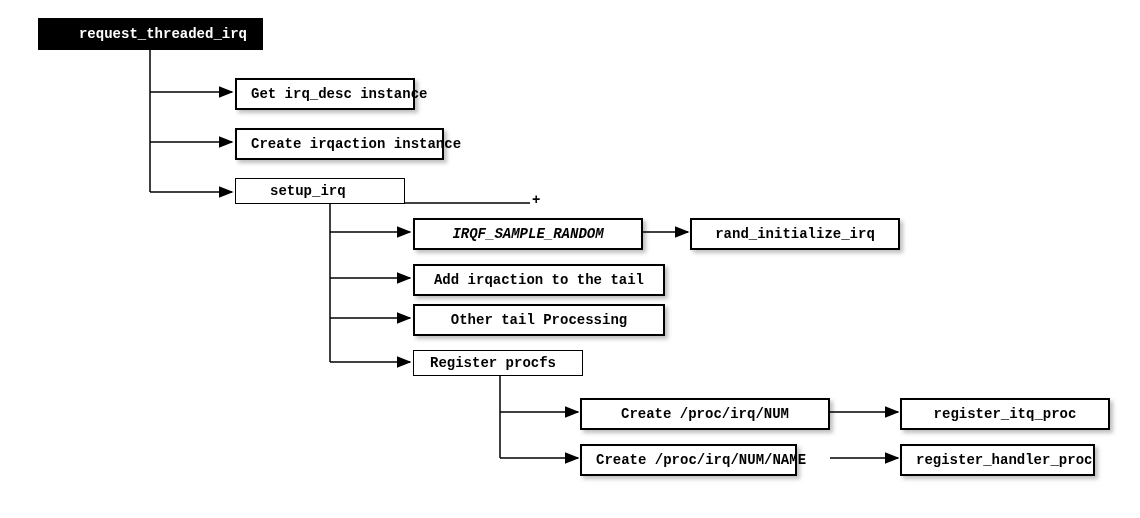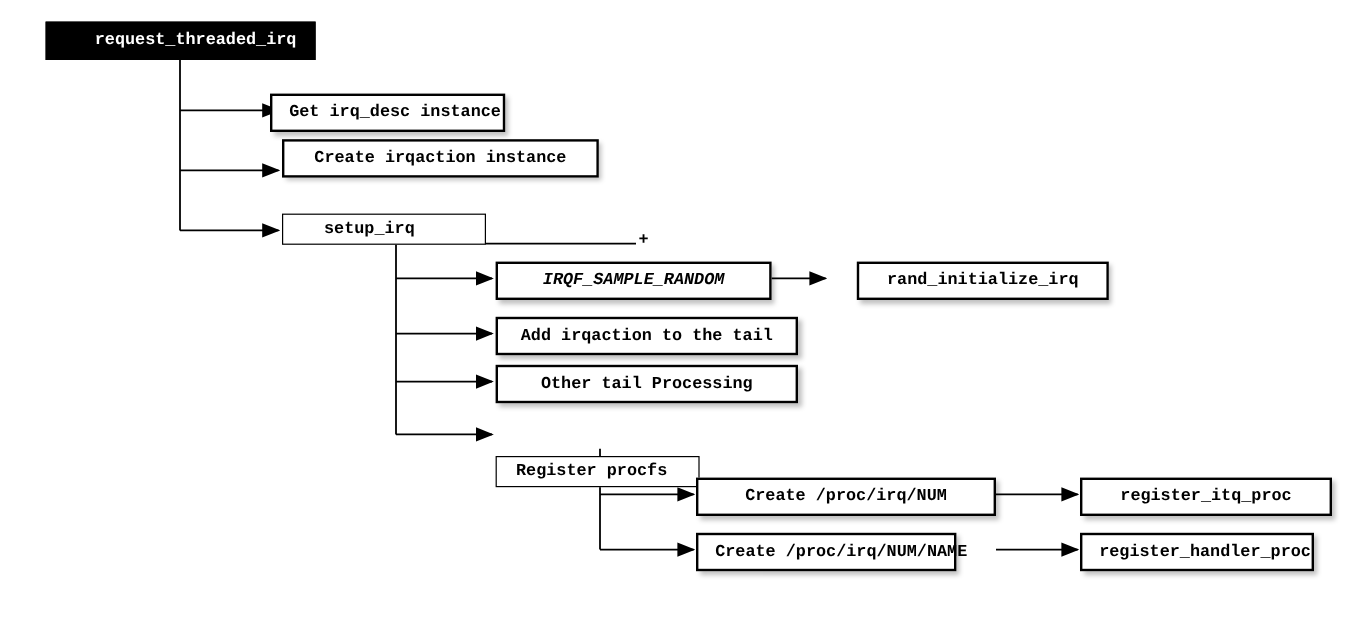--- a/index.html
+++ b/index.html
@@ -95,47 +95,47 @@
 
   <line x1="500" y1="458" x2="578" y2="458" marker-end="url(#arrow)"></line>
 
   <line x1="830" y1="458" x2="898" y2="458" marker-end="url(#arrow)"></line>
 </svg>
 
 <div class="node root" style="left:38px; top:18px; width:225px;">
   <span>request_threaded_irq</span>
 </div>
 
-<div class="node" style="left:225px; top:78px; width:196px;">
+<div class="node" style="left:235px; top:78px; width:180px;">
   <span>Get irq_desc instance</span>
 </div>
-<div class="node" style="left:235px; top:116px; width:264px;">
+<div class="node" style="left:235px; top:128px; width:209px;">
   <span>Create irqaction instance</span>
 </div>
 <div class="node header" style="left:235px; top:178px; width:170px; text-align:left; padding-left:34px;">
   <span>setup_irq</span>
 </div>
 
 <div class="plus" style="left:532px; top:192px;">
   <span>+</span>
 </div>
 
 <div class="node" style="left:413px; top:218px; width:230px;font-style:italic;">
   <span>IRQF_SAMPLE_RANDOM</span>
 </div>
-<div class="node" style="left:690px; top:218px; width:210px;margin-left:24px;">
+<div class="node" style="left:690px; top:218px; width:210px;">
   <span>rand_initialize_irq</span>
 </div>
 <div class="node" style="left:413px; top:264px; width:252px;">
   <span>Add irqaction to the tail</span>
 </div>
 <div class="node" style="left:413px; top:304px; width:252px;">
   <span>Other tail Processing</span>
 </div>
-<div class="node header" style="left:413px; top:350px; width:170px; text-align:left; padding-left:16px;margin-top:30px;">
+<div class="node header" style="left:413px; top:350px; width:170px; text-align:left; padding-left:16px;">
   <span>Register procfs</span>
 </div>
 
 <div class="node" style="left:580px; top:398px; width:250px;">
   <span>Create /proc/irq/NUM</span>
 </div>
 <div class="node" style="left:900px; top:398px; width:210px;">
   <span>register_itq_proc</span>
 </div>
 <div class="node" style="left:580px; top:444px; width:217px;">

